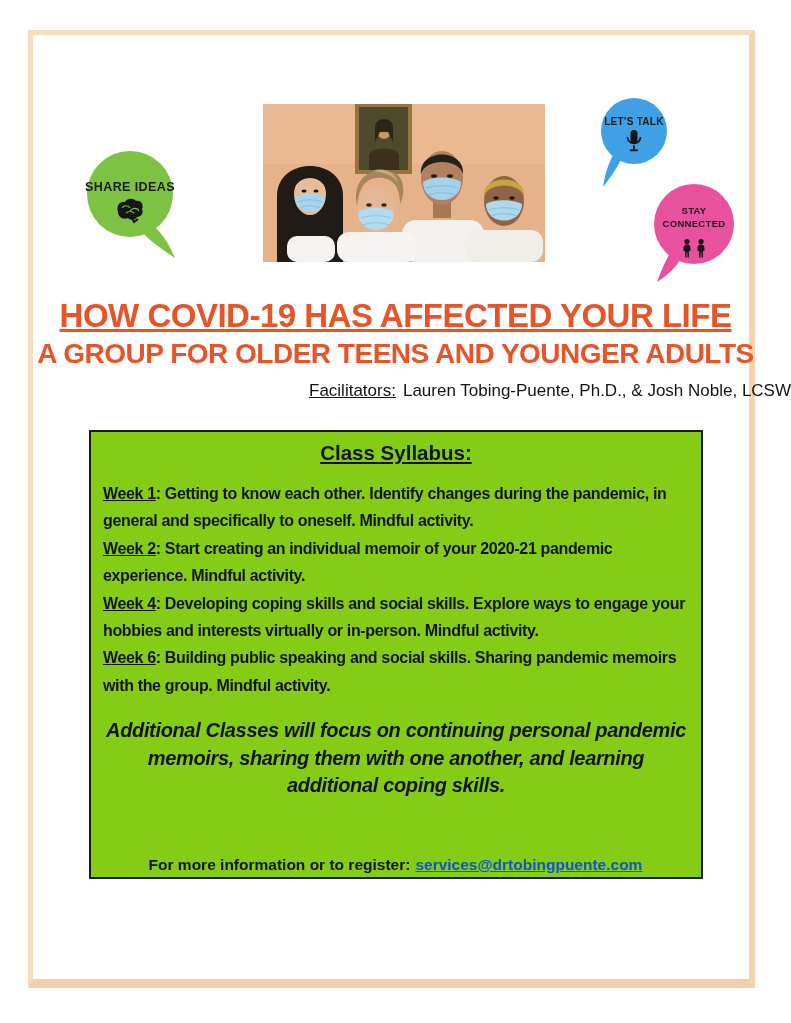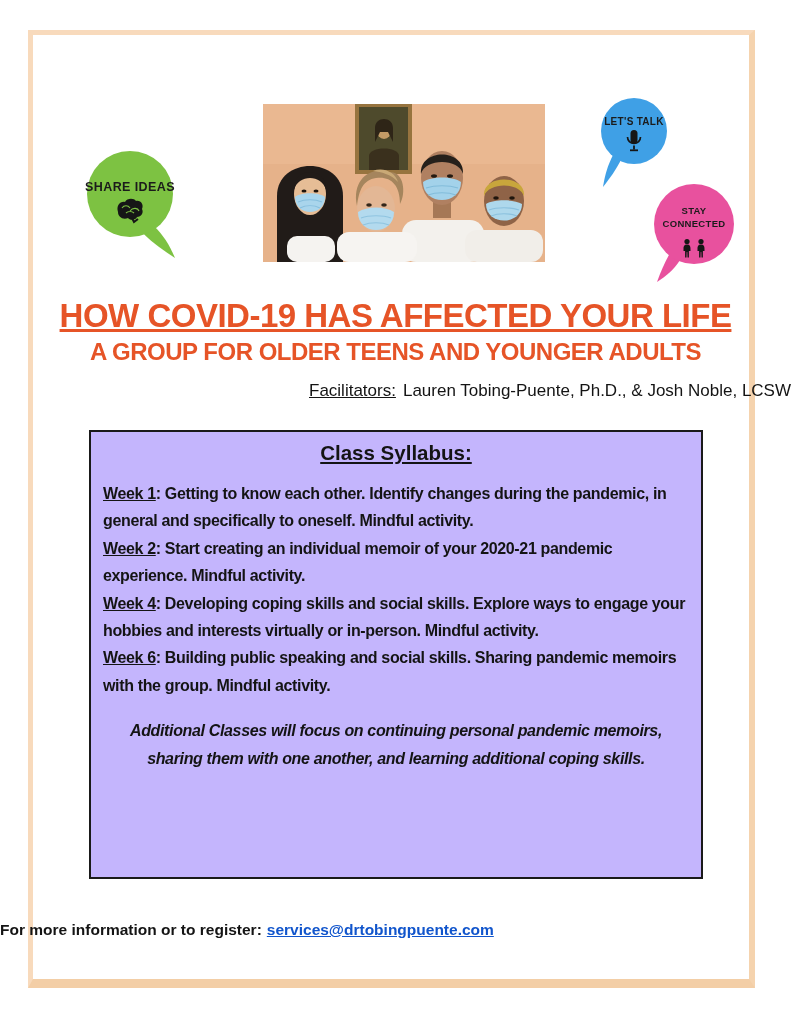--- a/index.html
+++ b/index.html
@@ -8,34 +8,34 @@
   .frame{position:absolute;left:28px;top:30px;width:727px;height:958px;box-sizing:border-box;
          border-style:solid;border-color:#f8dabc;border-width:5px 6px 9px 5px;
          border-bottom-color:#f3cea6;border-right-color:#f5d3ae;pointer-events:none;}
   .bubble{position:absolute;}
   .bubble text{font-family:"Liberation Sans", sans-serif;font-weight:700;fill:#1b1b1b;}
   .photo{position:absolute;left:263px;top:104px;width:282px;height:158px;}
   .title{position:absolute;left:0;top:297px;width:100%;text-align:center;
          color:#e65427;font-size:33px;font-weight:700;letter-spacing:-0.5px;
          text-decoration:underline;}
   .subtitle{position:absolute;left:0;top:338px;width:100%;text-align:center;
-            color:#e65427;font-size:24px;font-weight:700;letter-spacing:-0.5px;}
+            color:#e65427;font-size:28px;font-weight:700;letter-spacing:-0.5px;}
   .facilitators{position:absolute;left:0;top:381px;width:100%;text-align:right;
                 color:#141414;font-size:17px;font-weight:400;}
   .facilitators .names{margin-left:7px;}
   .u{text-decoration:underline;}
   .syllabus{position:absolute;left:89px;top:430px;width:614px;height:449px;box-sizing:border-box;
-            background:#c4b5fd;border:2px solid #1a1a1a;padding:8px 12px 0 12px;}
+            background:#84cc16;border:2px solid #1a1a1a;padding:8px 12px 0 12px;}
   .syl-heading{text-align:center;font-size:20.5px;font-weight:700;color:#141414;
                text-decoration:underline;line-height:26px;margin-bottom:14px;}
   .week{margin:0;font-size:16px;font-weight:700;color:#141414;line-height:27.4px;
         letter-spacing:-0.35px;}
-  .additional{margin:18px 0 0 0;text-align:center;font-size:16px;font-weight:700;
+  .additional{margin:18px 0 0 0;text-align:center;font-size:20px;font-weight:700;
               font-style:italic;color:#141414;line-height:27.4px;letter-spacing:-0.35px;}
-  .footer{position:absolute;left:0;top:921px;width:100%;
+  .footer{position:absolute;left:0;top:856px;width:100%;text-align:center;
           font-size:15.5px;font-weight:700;color:#141414;}
   .email{color:#1155cc;text-decoration:underline;cursor:pointer;margin-left:5px;}
 </style>
 </head>
 <body>
 
 <div class="page">
 
   <div class="frame"></div>
 

